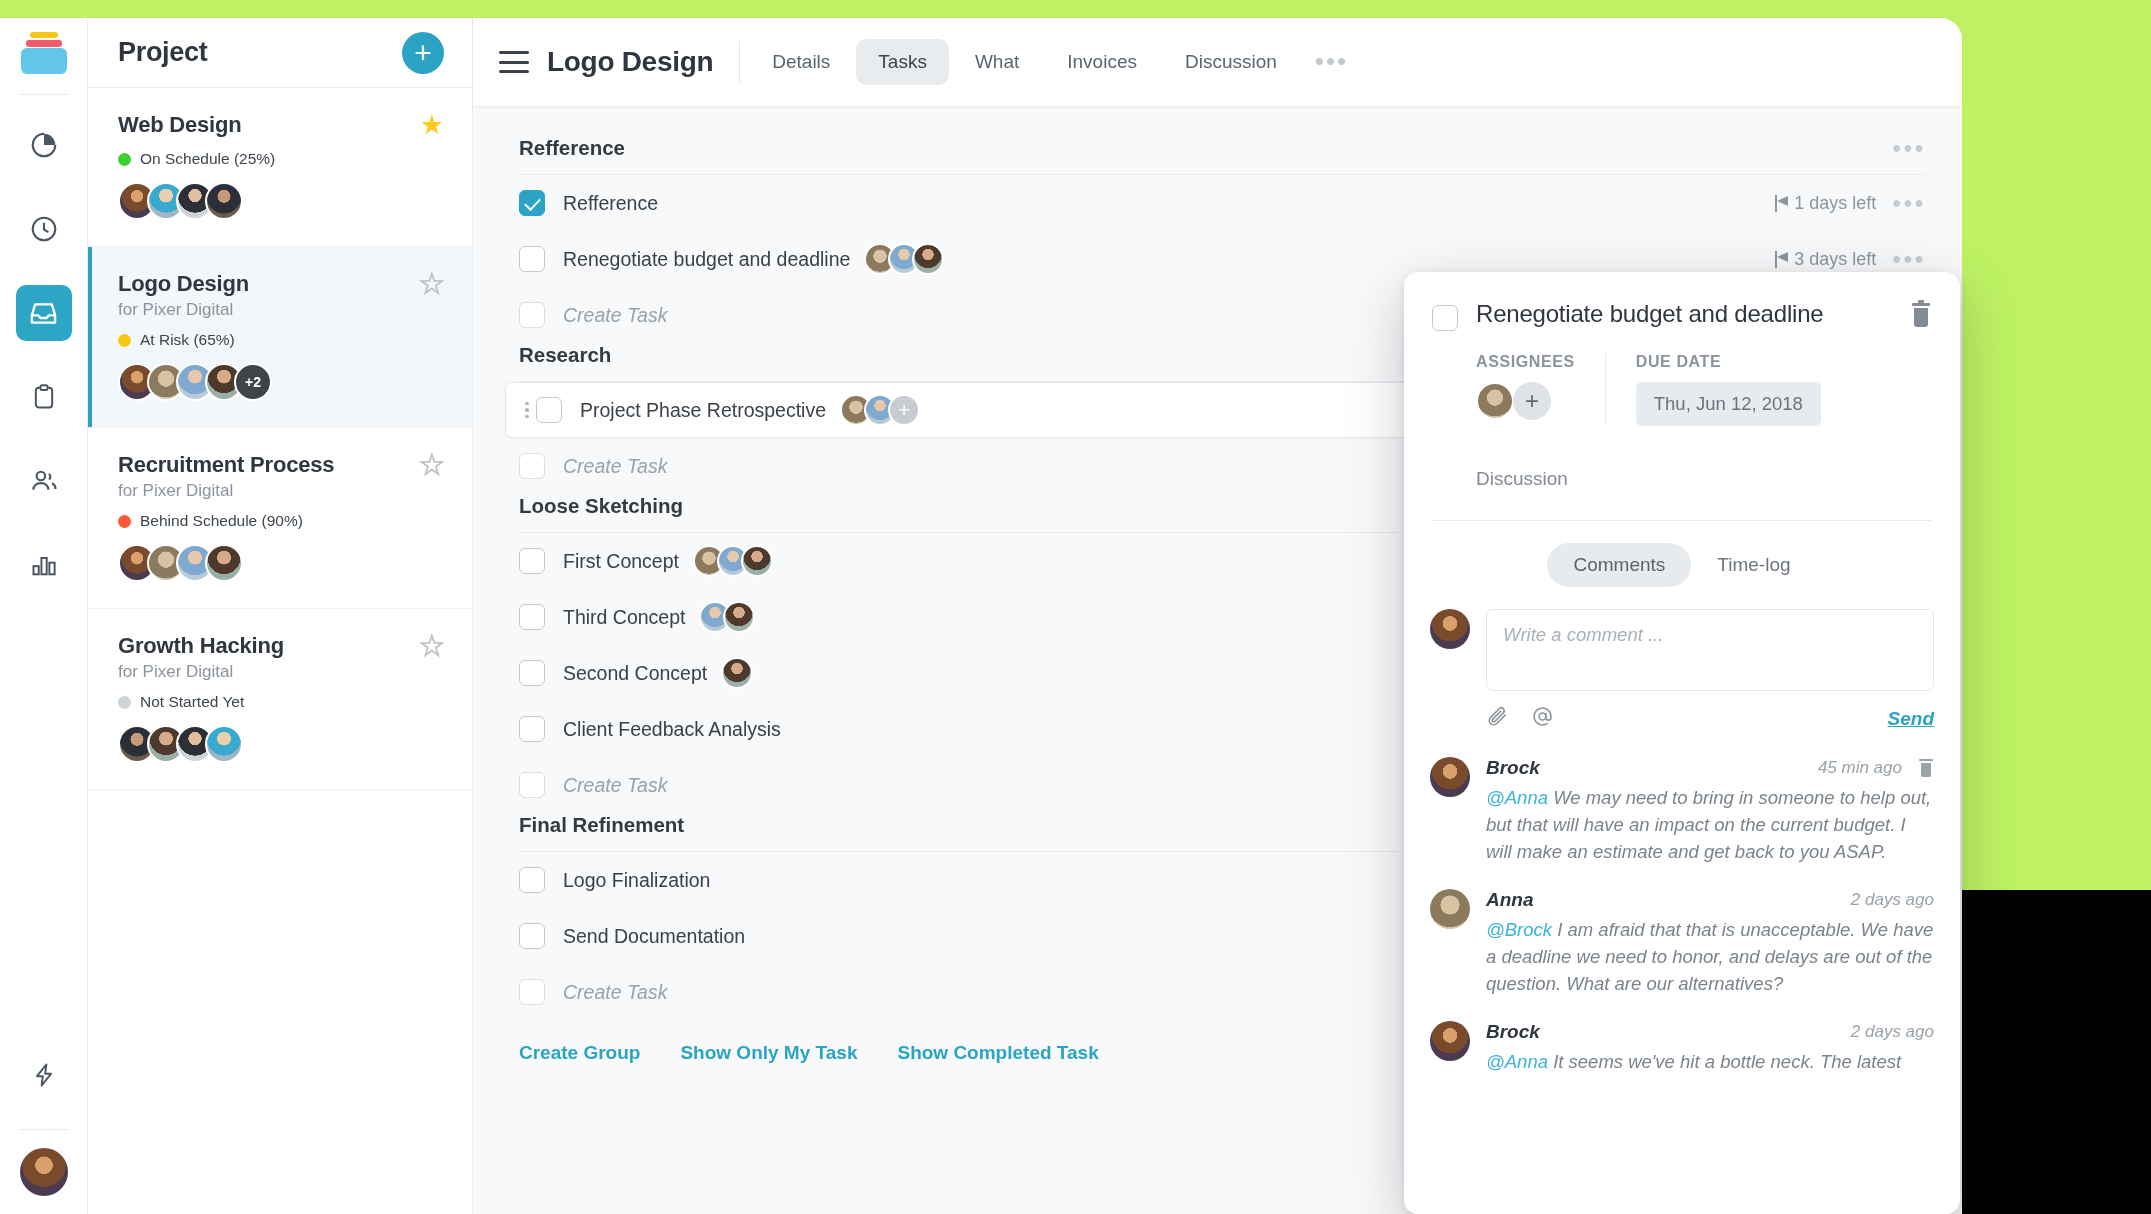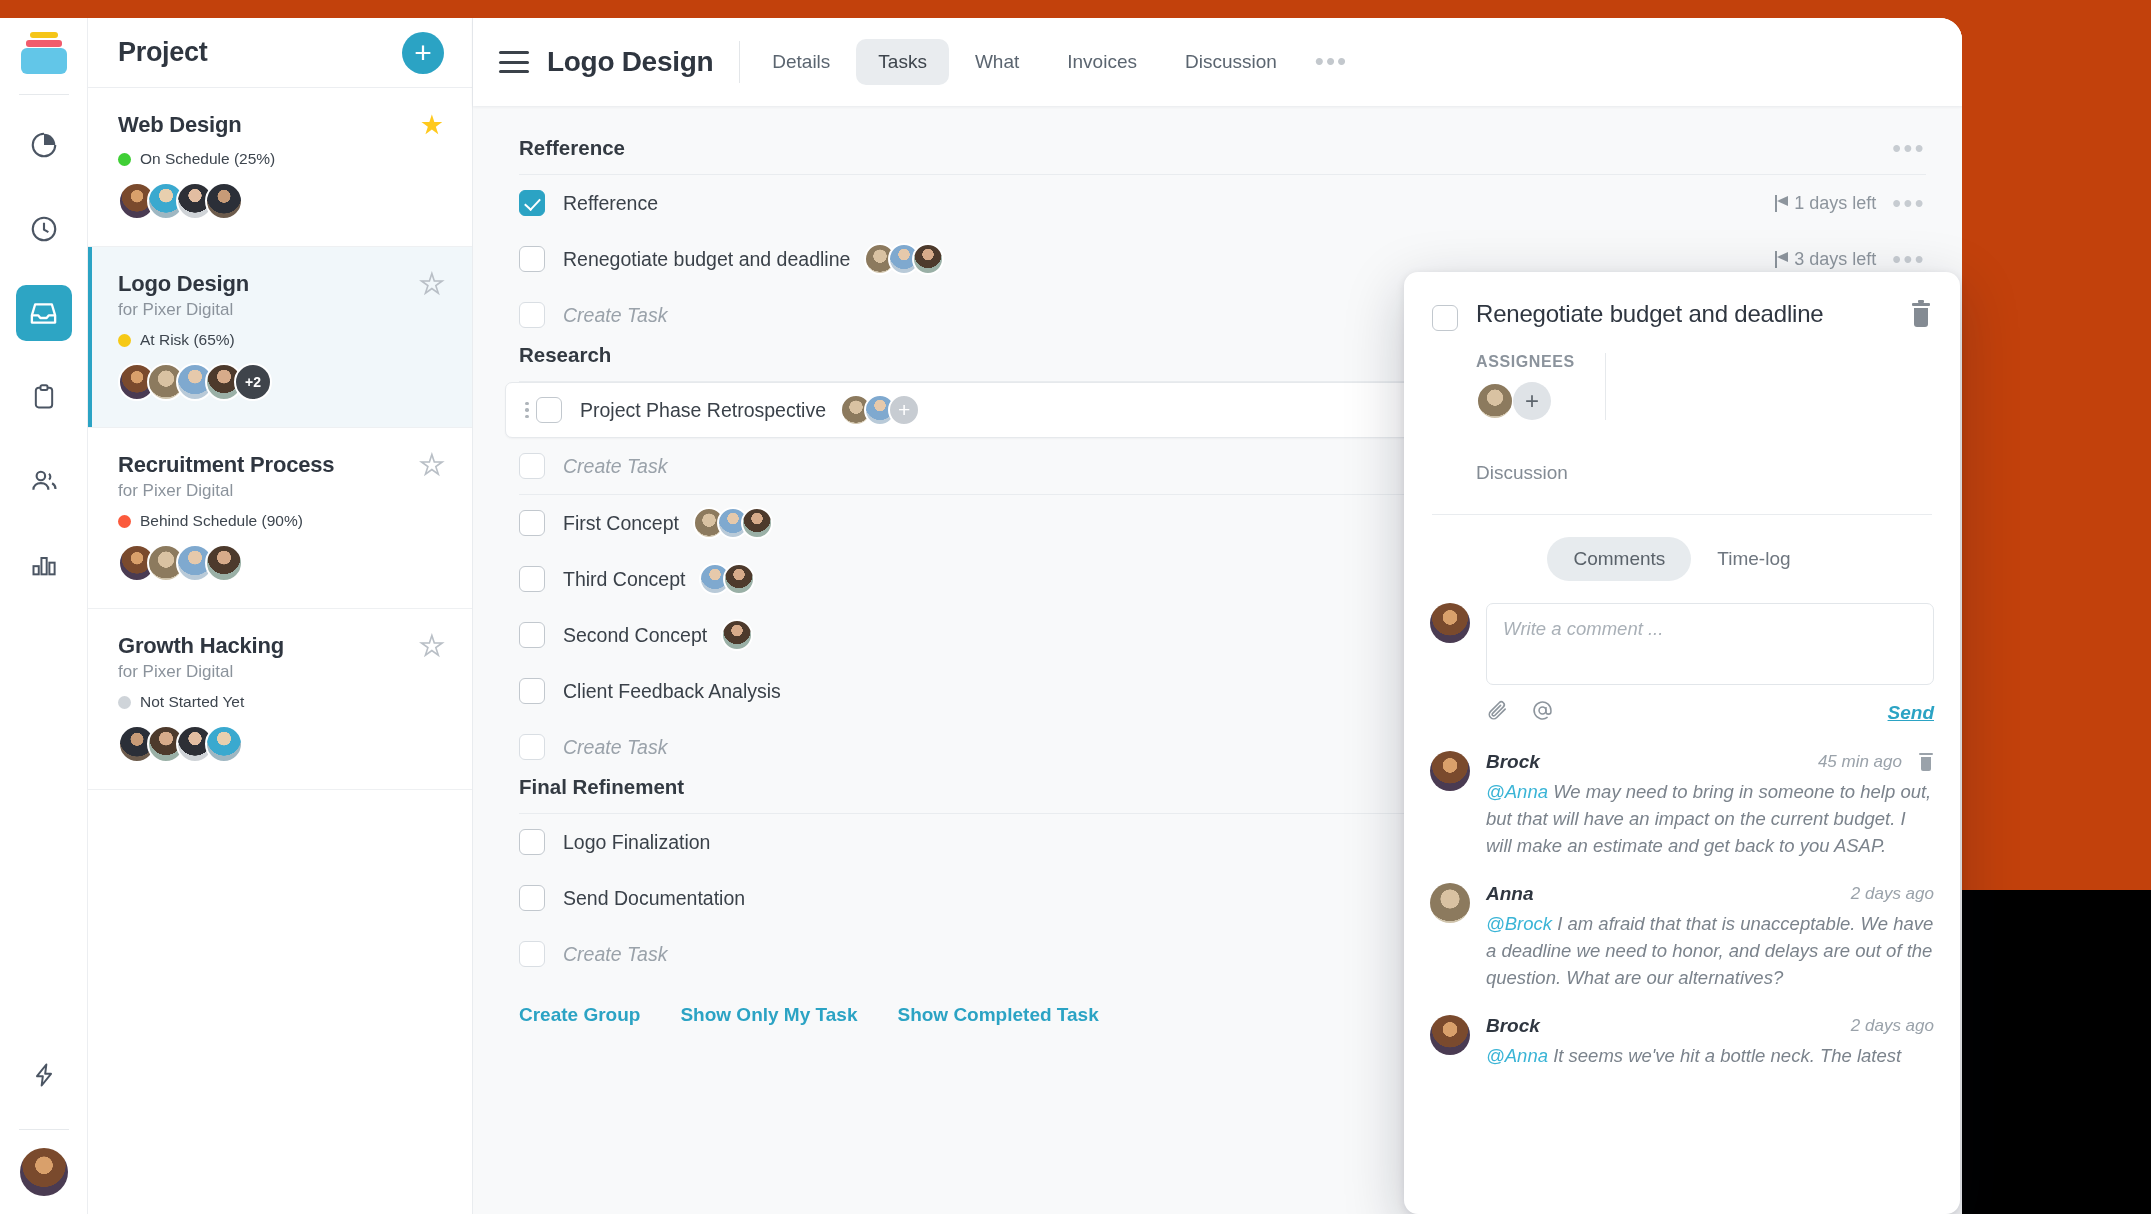--- a/index.html
+++ b/index.html
@@ -2,21 +2,21 @@
 <html><head>
 <meta charset="utf-8">
 <style>
   * { box-sizing: border-box; margin:0; padding:0; }
   html, body {
     width: 2151px; height: 1214px;
     background: #000;
     font-family: "Liberation Sans", sans-serif;
     overflow: hidden;
   }
-  .screen { position: relative; width:2151px; height:890px; background:#c2410c; }
+  .screen { position: relative; width:2151px; height:890px; background:#bef264; }
 
   
   .app-window{
     position:absolute; left:0; top:18px; width:1962px; height:1196px;
     background:#ffffff;
     border-top-right-radius:22px;
     overflow:hidden;
     display:flex;
   }
 
@@ -440,20 +440,24 @@
 
        </div>
             <div class="task">
 
          <div class="cb ghost"></div>
          <div class="task-label ghost">Create Task</div>
 
        </div>
           </div>
           <div class="group">
+            <div class="group-head">
+       <div class="group-title">Loose Sketching</div>
+
+     </div>
      <div class="group-rule"></div>
             <div class="task">
 
          <div class="cb"></div>
          <div class="task-label">First Concept</div>
          <div class="stack">
                 <span class="av a5"></span>
                 <span class="av a6"></span>
                 <span class="av a7"></span>
               </div>
@@ -541,20 +545,24 @@
         <div style="display:flex;align-items:center;">
           <div class="stack">
             <span class="av a5"></span>
           </div>
           <div class="plus-circle">
             <span>+</span>
           </div>
         </div>
       </div>
       <div class="meta-sep"></div>
+      <div class="meta-col">
+        <div class="meta-lbl">DUE DATE</div>
+        <div class="due-chip">Thu, Jun 12, 2018</div>
+      </div>
     </div>
 
     <div class="d-discussion">Discussion</div>
     <div class="d-rule"></div>
 
     <div class="seg" id="detail-tabs">
         <div class="sbtn active">Comments</div>
         <div class="sbtn">Time-log</div>
       </div>
 

